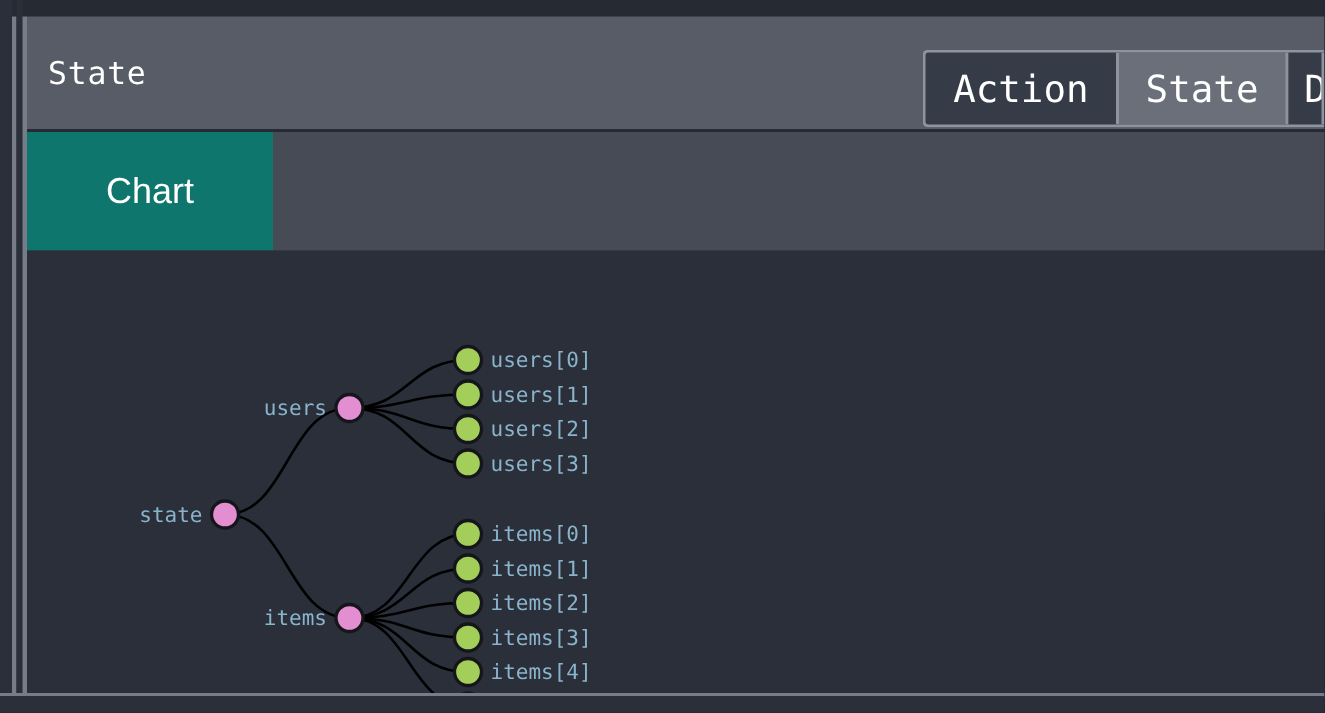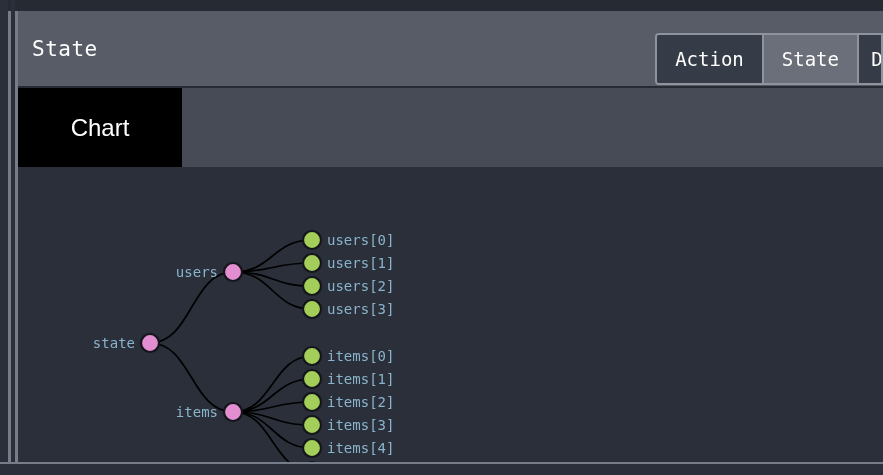--- a/index.html
+++ b/index.html
@@ -82,21 +82,21 @@
     border-right: none;
     border-radius: 4px 0 0 4px;
     overflow: hidden;
   }
   .seg-btn {
     display: flex; align-items: center; justify-content: center;
     padding: 0 18px;
     background: #353b47;
     color: #ffffff;
     font-family: "DejaVu Sans Mono", "Liberation Mono", monospace;
-    font-size: 19px;
+    font-size: 25px;
     white-space: nowrap;
     cursor: pointer;
     border-right: 2px solid #8e939d;
     user-select: none;
   }
   .seg-btn.active { background: #6a6f79; }
   .seg-btn.clipped { padding-right: 4px; overflow: hidden; max-width: 18px; }
 
   
   .tabbar {
@@ -107,21 +107,21 @@
   }
   .tab {
     display: flex; align-items: center; justify-content: center;
     width: 164px;
     color: #ffffff;
     font-size: 24px;
     cursor: pointer;
     user-select: none;
     background: #464b55;
   }
-  .tab.active { background: #000000; }
+  .tab.active { background: #0f766e; }
   .tab-fill { flex: 1 1 auto; background: #464b55; }
 
   
   .chart-area {
     position: absolute; left: 18px; top: 167px;
     width: 865px; height: 295px;
     background: #2a2f3a;
     overflow: hidden;
   }
   .chart-area svg { display: block; }

